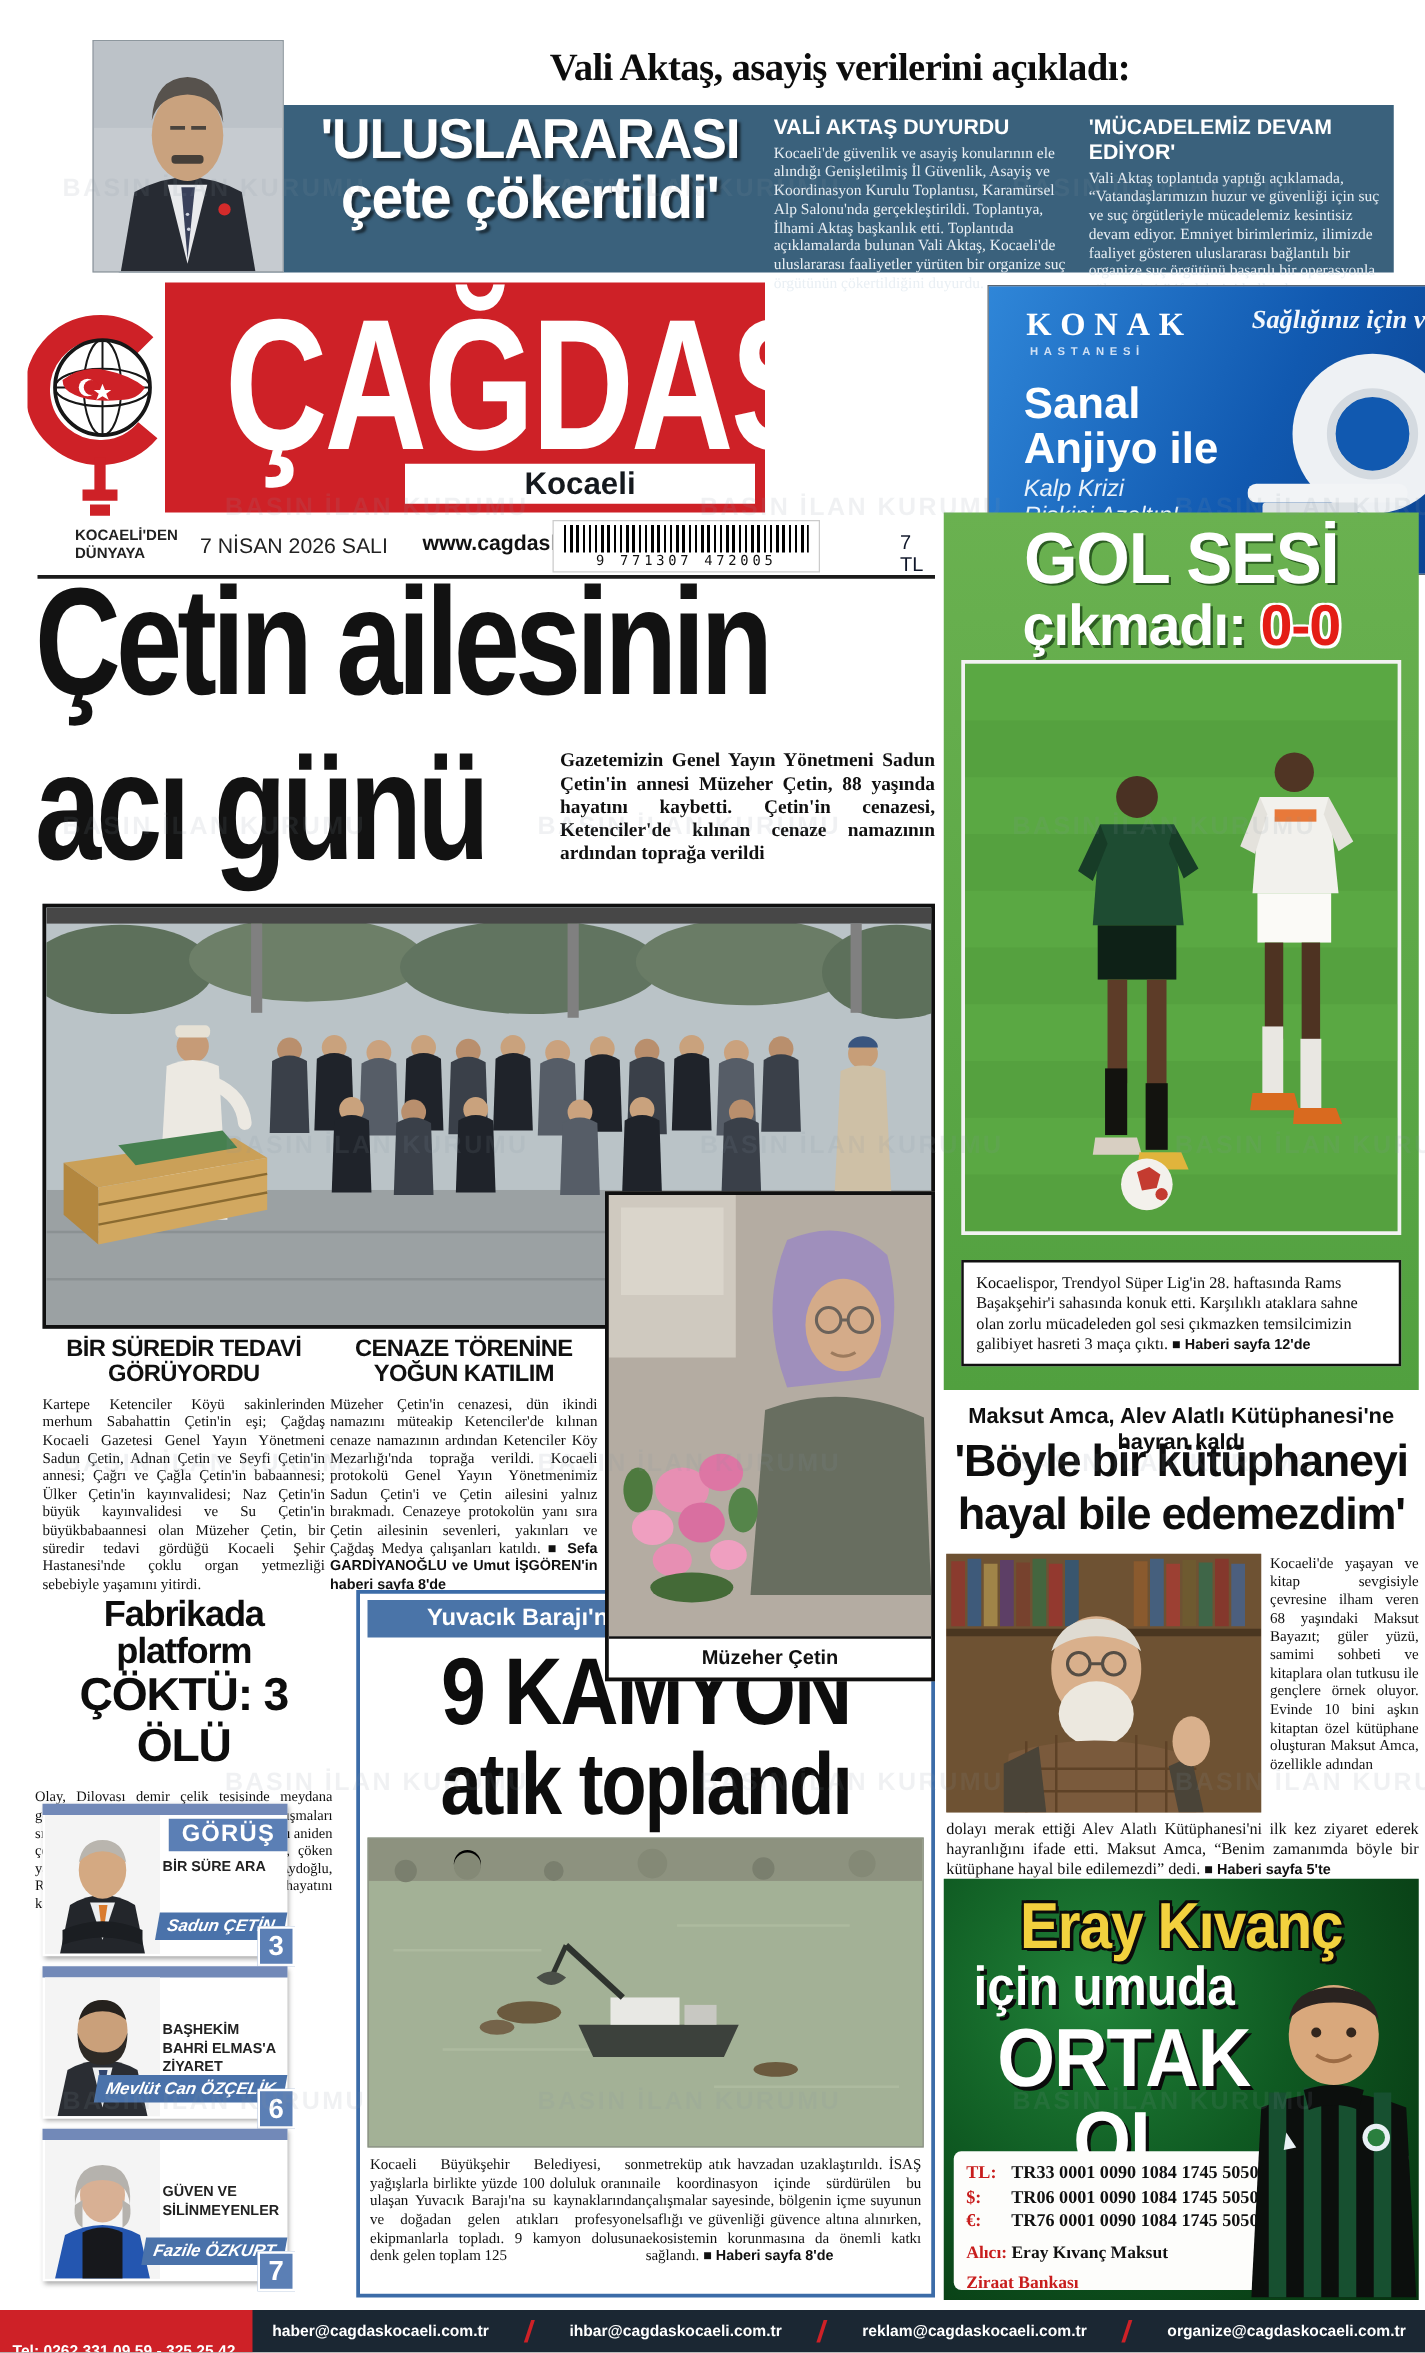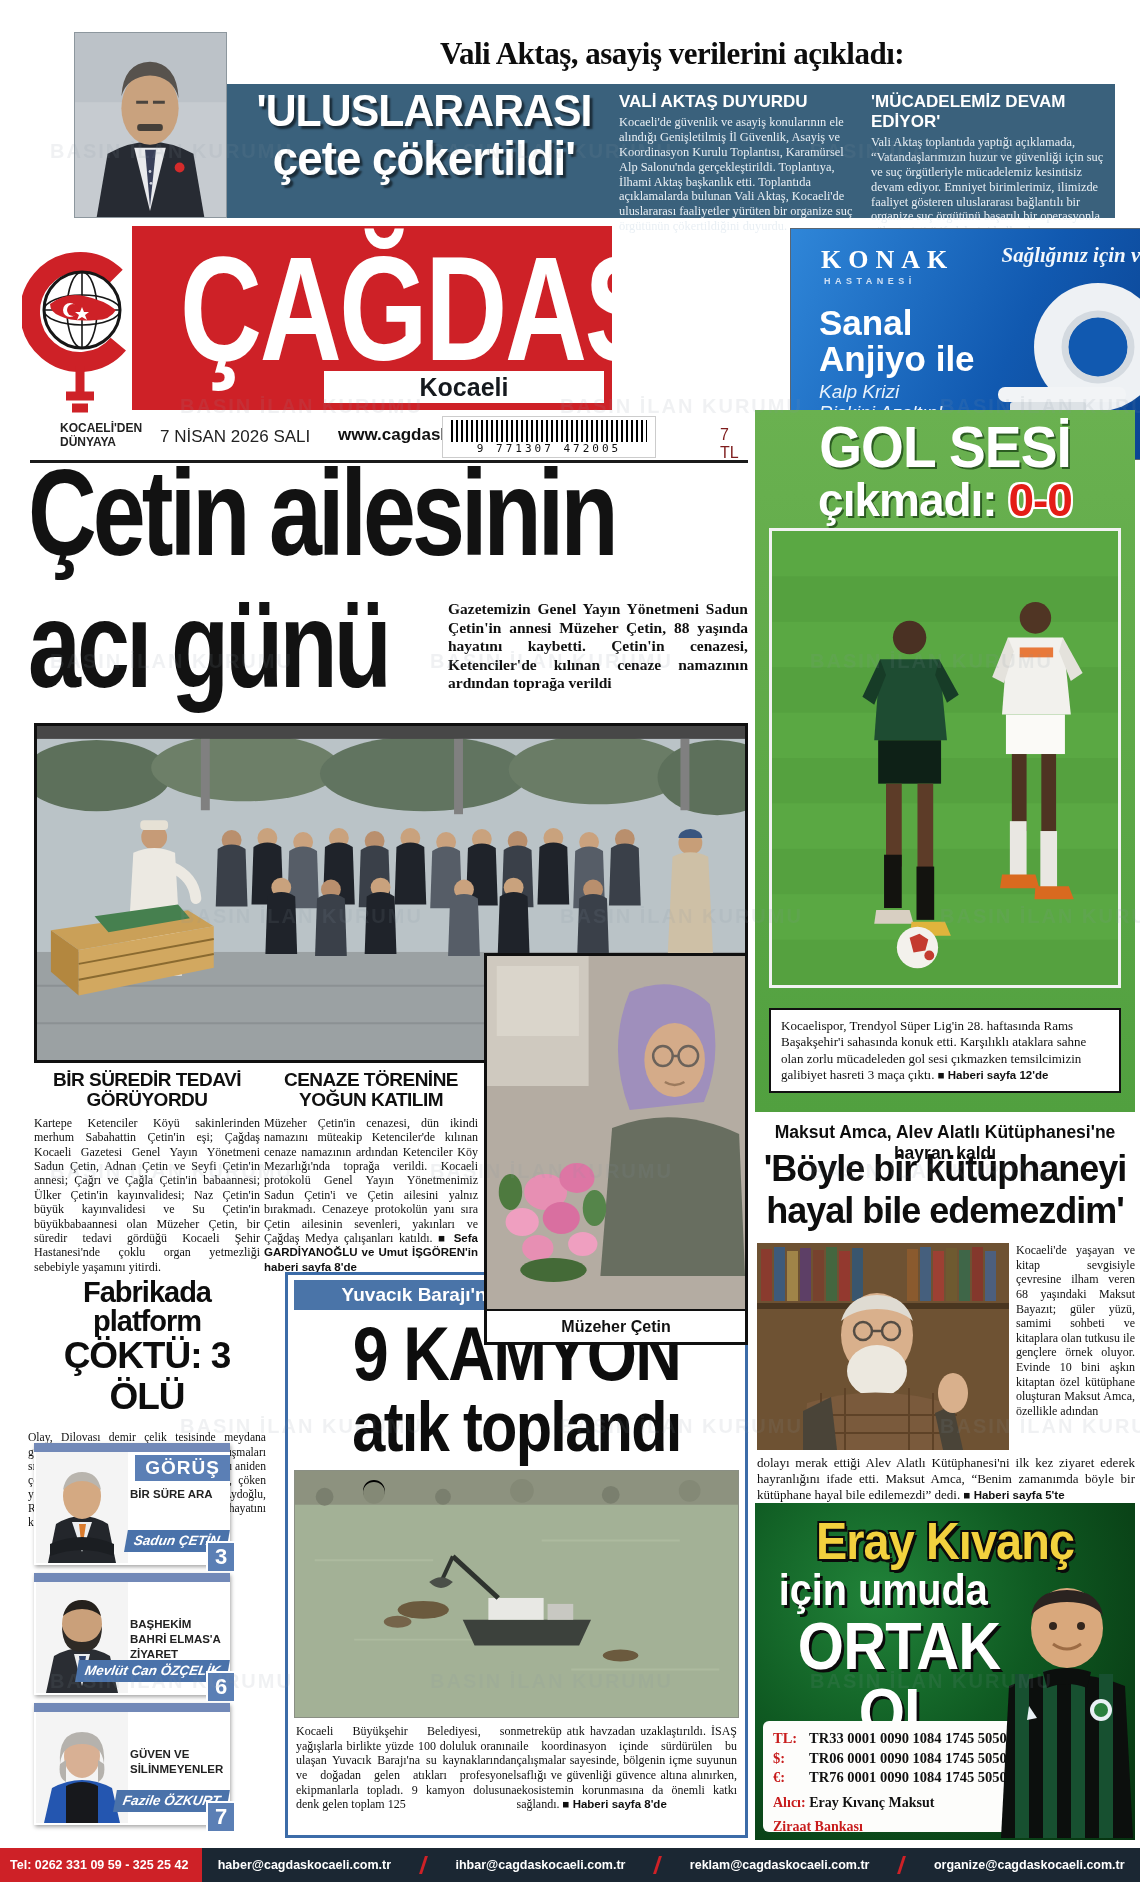--- a/index.html
+++ b/index.html
@@ -32,21 +32,21 @@
 .mast-title{width:100%;text-align:center;font:bold 142px/158px "Liberation Sans",sans-serif;color:#fff;letter-spacing:-3px;transform:scale(.8,1.05);transform-origin:center top}
 .mast-sub-strip{position:absolute;right:8px;bottom:7px;width:280px;height:32px;background:#fff;text-align:center;font:bold 25px/32px "Liberation Sans",sans-serif;color:#15191e}
 .date-row{left:30px;top:416px;width:720px;height:44px}
 .slogan{position:absolute;left:30px;top:6px;font:bold 12px/1.15 "Liberation Sans",sans-serif;color:#222}
 .slogan span{display:block}
 .d-date{position:absolute;left:130px;top:11px;font:17px "Liberation Sans",sans-serif;color:#222}
 .d-site{position:absolute;left:308px;top:9px;font:bold 17px "Liberation Sans",sans-serif;color:#111}
 .barcode{position:absolute;left:412px;top:0;width:214px;height:42px;background:#fff;border:1px solid #ccc;padding:3px 8px 0}
 .bars{height:22px;background:repeating-linear-gradient(90deg,#000 0 2px,#fff 2px 5px)}
 .bc-digits{font:11px "DejaVu Sans Mono",monospace;letter-spacing:3px;text-align:center;color:#111}
-.price{position:absolute;left:690px;top:10px;font:16px "Liberation Sans",sans-serif;color:#7f1d1d}
+.price{position:absolute;left:690px;top:10px;font:16px "Liberation Sans",sans-serif;color:#0f172a}
 .rule{left:30px;top:460px;width:718px;height:3px;background:#1b1b1b}
 
 
 .konak{left:790px;top:228px;width:396px;height:232px;background:linear-gradient(115deg,#2f86d8 0%,#1159b0 55%,#0a3f8c 100%);border:1px solid #5a6673;color:#fff;overflow:hidden}
 .k-brand{position:absolute;left:30px;top:16px;font:bold 26px "Liberation Serif",serif;letter-spacing:7px}
 .k-brand-sub{position:absolute;left:33px;top:47px;font:bold 9px "Liberation Sans",sans-serif;letter-spacing:4.5px;color:#cfe0f4}
 .k-slogan{position:absolute;right:12px;top:14px;font:italic bold 21px "Liberation Serif",serif;color:#f2f7fc}
 .k-line12{position:absolute;left:28px;top:76px;font:bold 35px/1.02 "Liberation Sans",sans-serif}
 .k-line34{position:absolute;left:28px;top:152px;font:italic 19px/1.12 "Liberation Sans",sans-serif;color:#e9f2fb}
 .k-phone{position:absolute;left:22px;bottom:9px;border:2px solid rgba(255,255,255,.9);border-radius:16px;padding:1px 12px;font:bold 21px "Liberation Sans",sans-serif}
@@ -124,21 +124,21 @@
 .e-panel{position:absolute;left:8px;right:8px;bottom:8px;top:218px;background:#fdfdfb;border-radius:6px;color:#111;padding:8px 10px;font-family:"Liberation Serif",serif}
 .e-iban{display:flex;font:bold 14.5px/1.35 "Liberation Serif",serif}
 .e-cur{width:36px;color:#c81d1d;font-weight:bold}
 .e-meta{margin-top:6px;font:bold 14px/1.3 "Liberation Serif",serif}
 .e-red{color:#c81d1d}
 .e-boy{position:absolute;right:2px;bottom:2px;width:132px;height:268px;z-index:3}
 .e-boy svg{display:block;width:100%;height:100%}
 
 
 .footer{left:0;top:1848px;width:1140px;height:34px;background:#1b2733;display:flex;align-items:center}
-.f-tel{background:#ce2127;color:#fff;height:34px;line-height:34px;padding:0 14px 0 10px;font:bold 12.5px/34px "Liberation Sans",sans-serif;white-space:nowrap}
+.f-tel{background:#ce2127;color:#fff;height:34px;line-height:34px;padding:16px 14px 0 10px;font:bold 12.5px/34px "Liberation Sans",sans-serif;white-space:nowrap}
 .f-mails{flex:1;display:flex;justify-content:space-around;align-items:center}
 .f-mail{color:#fff;font:bold 12.5px "Liberation Sans",sans-serif}
 .f-div{width:3px;height:18px;background:#ce2127;transform:skewX(-18deg)}
 </style>
 </head>
 <body>
 
 <div class="page">
 
   <div class="abs kicker-top">Vali Aktaş, asayiş verilerini açıkladı:</div>

